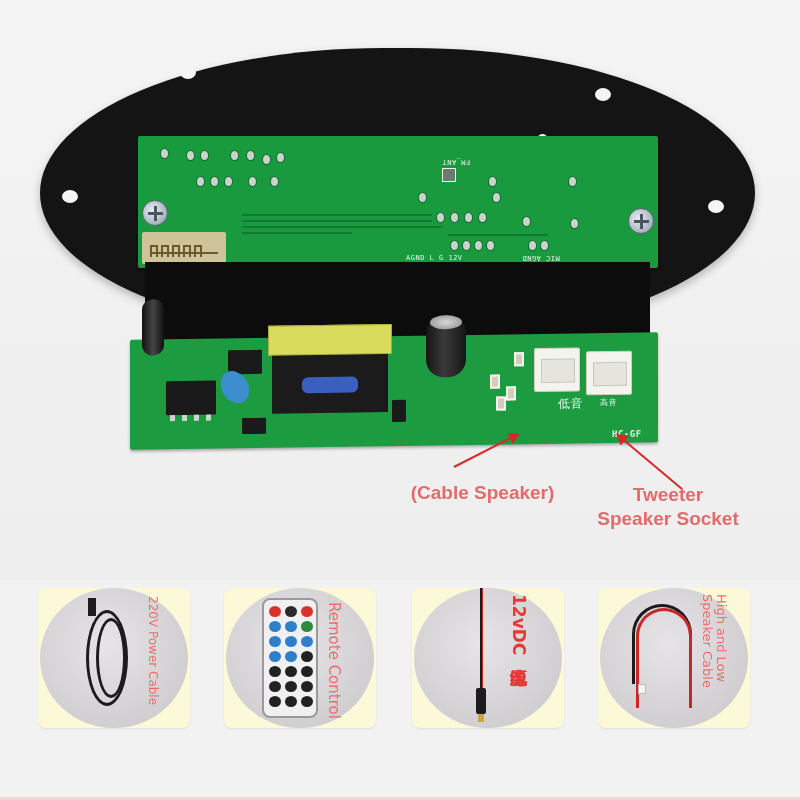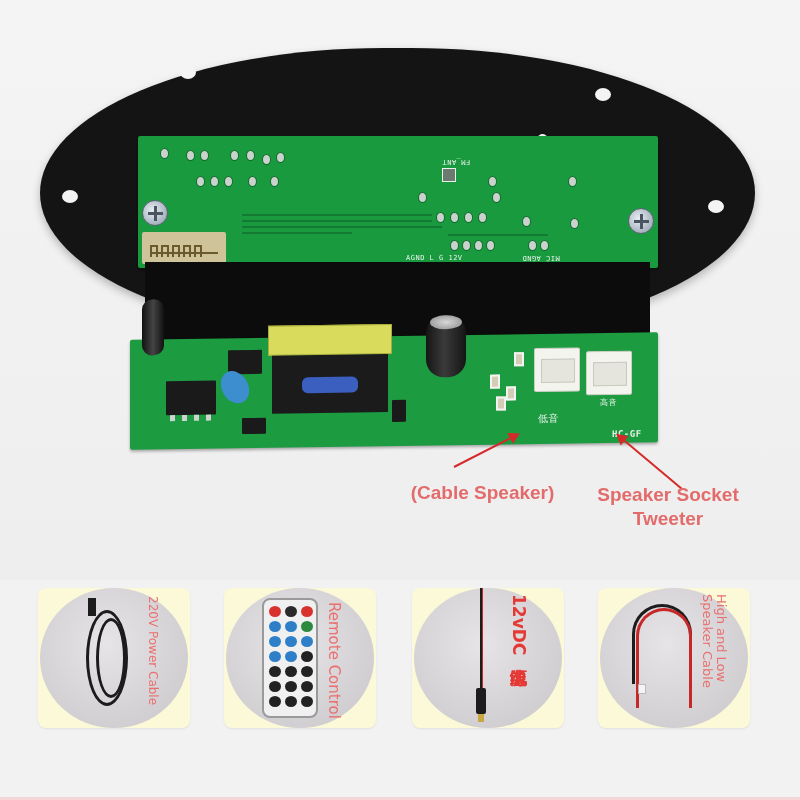--- a/index.html
+++ b/index.html
@@ -146,34 +146,34 @@
         </div>
     </div>
     <div class="ic" style="left:262px;top:64px;width:14px;height:22px;"></div>
     <div class="cap-big"></div>
     <div class="smd" style="left:360px;top:40px;"></div>
       <div class="smd" style="left:376px;top:52px;"></div>
     <div class="smd" style="left:366px;top:62px;"></div>
       <div class="smd" style="left:384px;top:18px;"></div>
     <div class="socket" style="left:404px;top:14px;"></div>
     <div class="socket" style="left:456px;top:18px;"></div>
-    <div class="silk" style="left:408px;top:62px;font-size:10px;margin-top:16px;">低音</div>
+    <div class="silk" style="left:428px;top:62px;font-size:12px;">低音</div>
     <div class="silk" style="left:470px;top:64px;font-size:8px;">高音</div>
     <div class="silk" style="left:482px;top:96px;font-size:9px;font-weight:bold;">HC-GF</div>
   </div>
 
   <div class="arrow" style="left:454px;top:466px;width:72px;transform:rotate(-27deg);"></div>
   <div class="arrow" style="left:682px;top:488px;width:84px;transform:rotate(-140deg);"></div>
 
   <div class="callout" style="left:355px;top:481px;width:255px;">
     <div>(Cable Speaker)</div>
   </div>
   <div class="callout" style="left:578px;top:483px;width:180px;">
+    <div>Tweeter</div>
     <div>Speaker Socket</div>
-    <div>Tweeter</div>
   </div>
 </div>
 
 <div class="accessories">
 
   <div class="acc" style="left:38px;">
     <div class="acc-photo">
       <div class="acc-disk"></div>
       <div style="position:absolute;left:50px;top:10px;width:8px;height:18px;background:#1c1c1c;"></div>
       <div class="cord" style="left:48px;top:22px;width:42px;height:96px;"></div>

